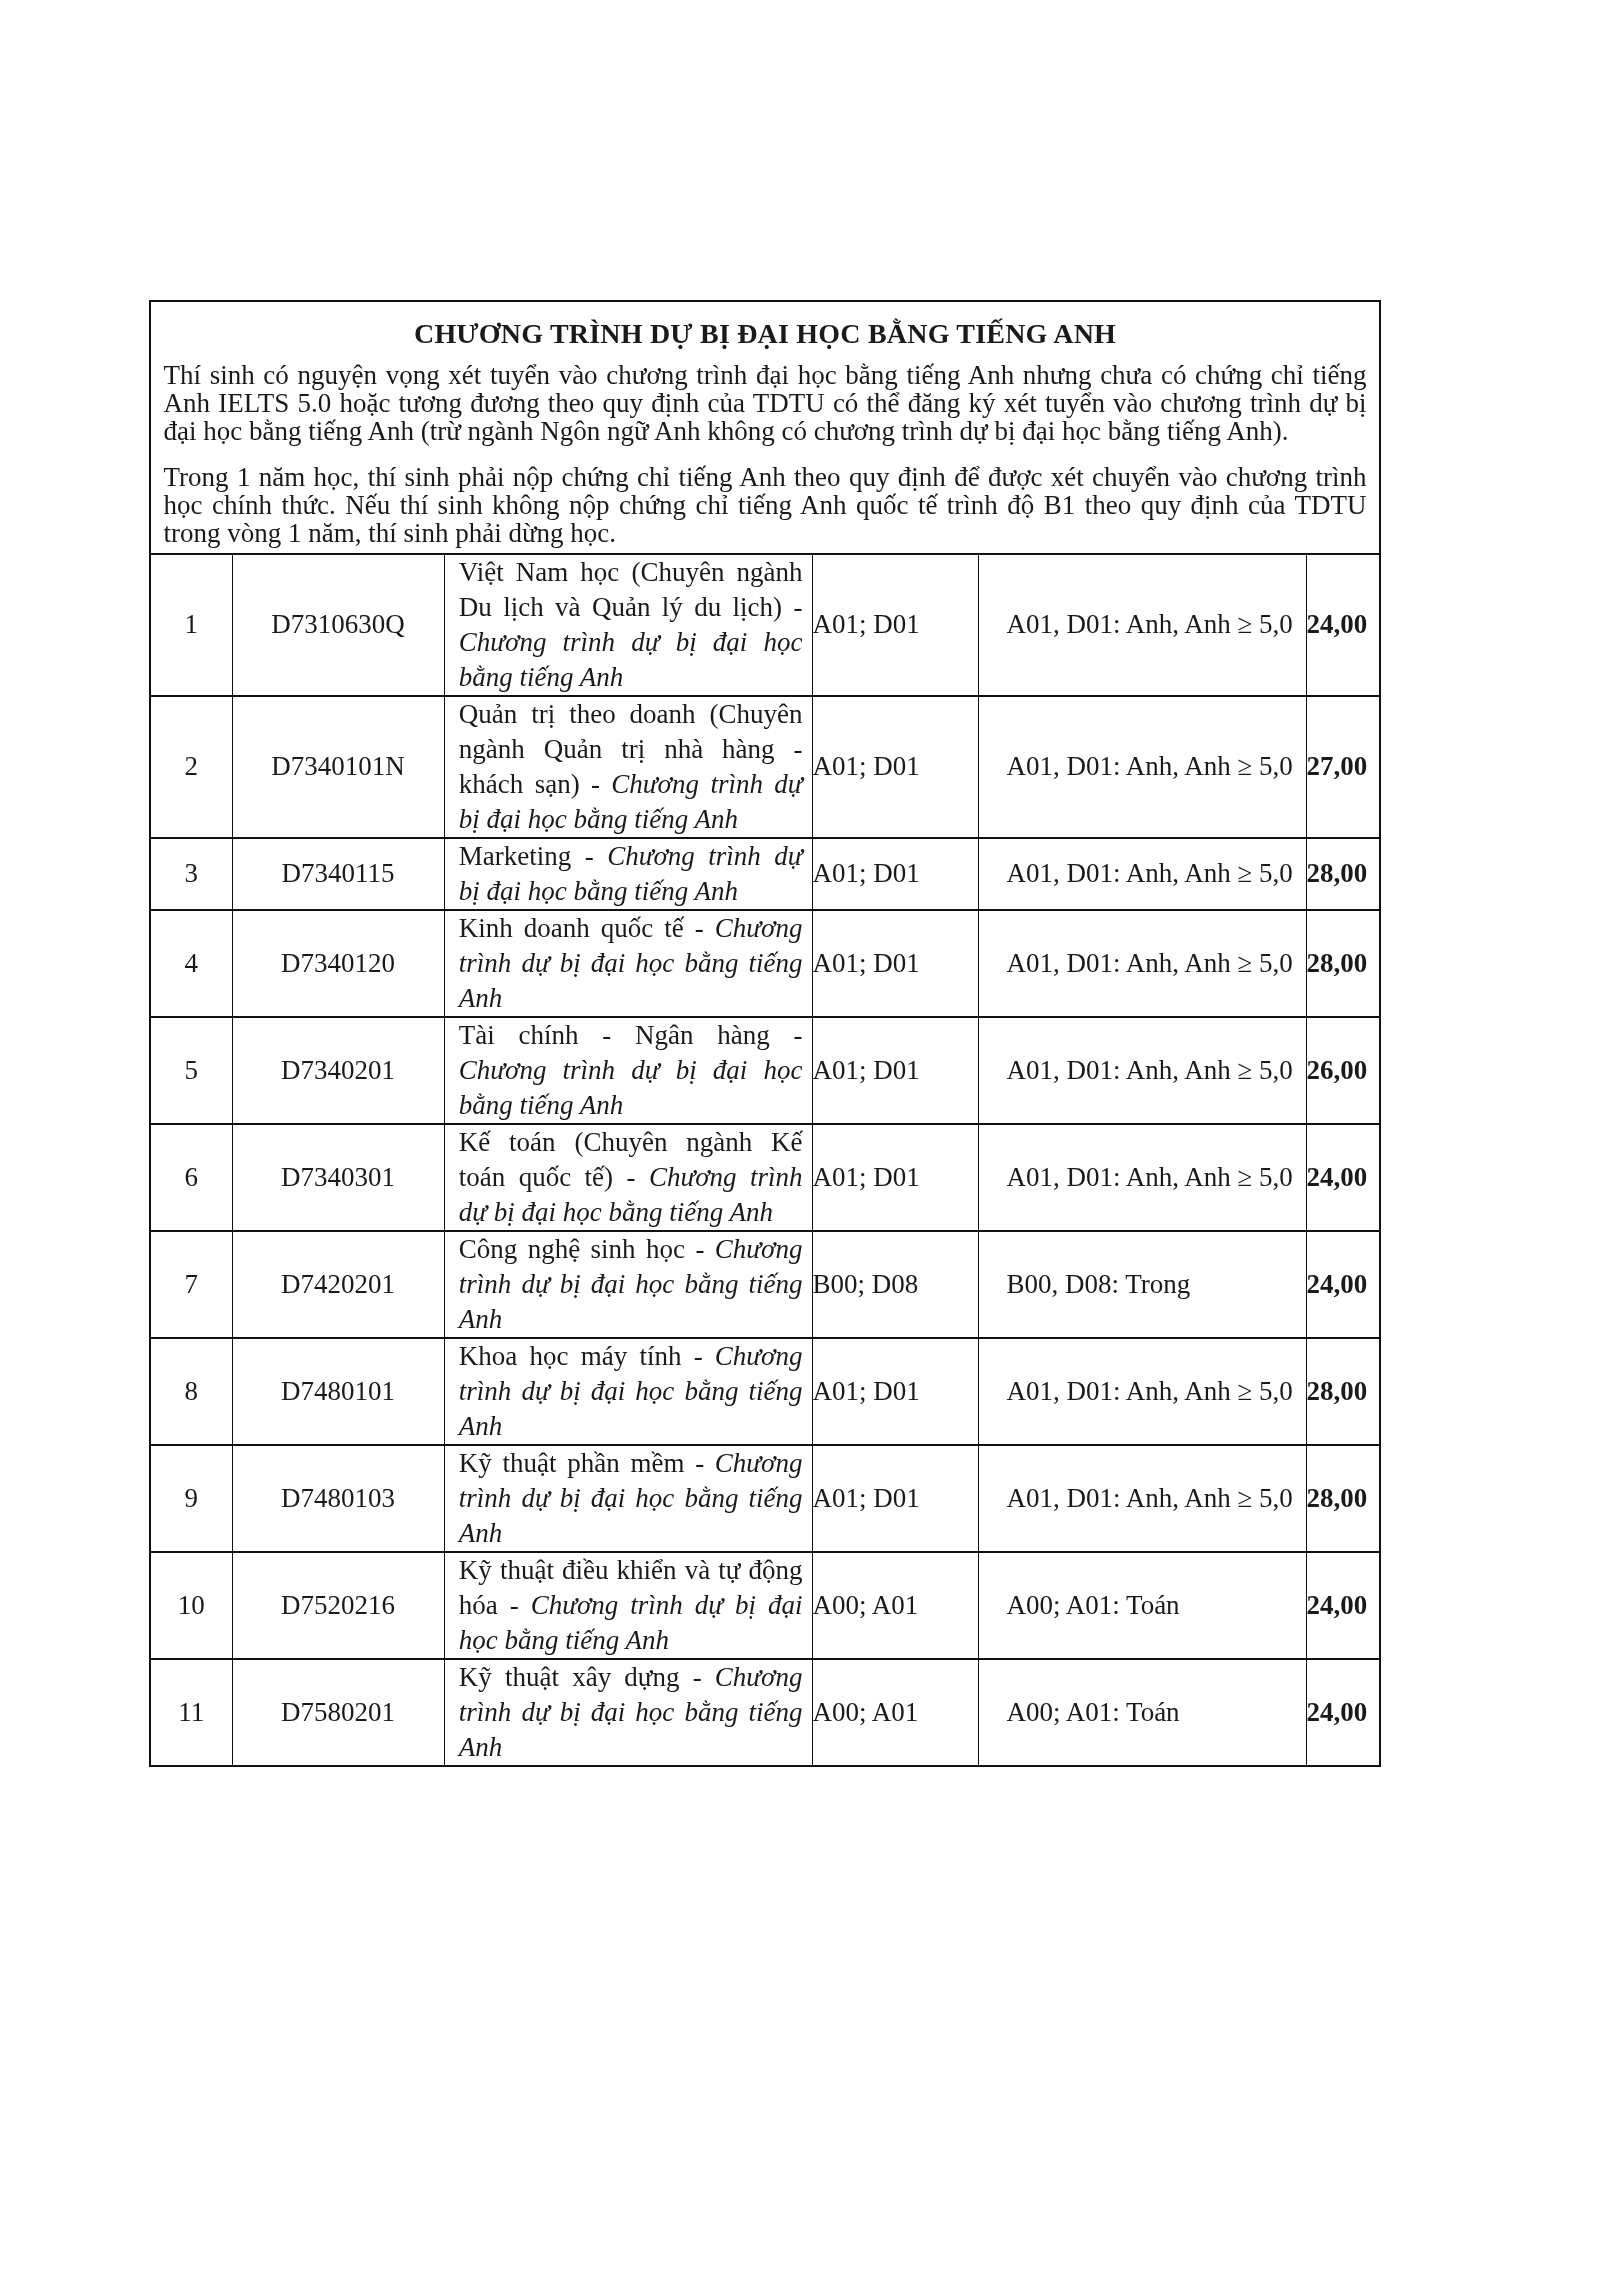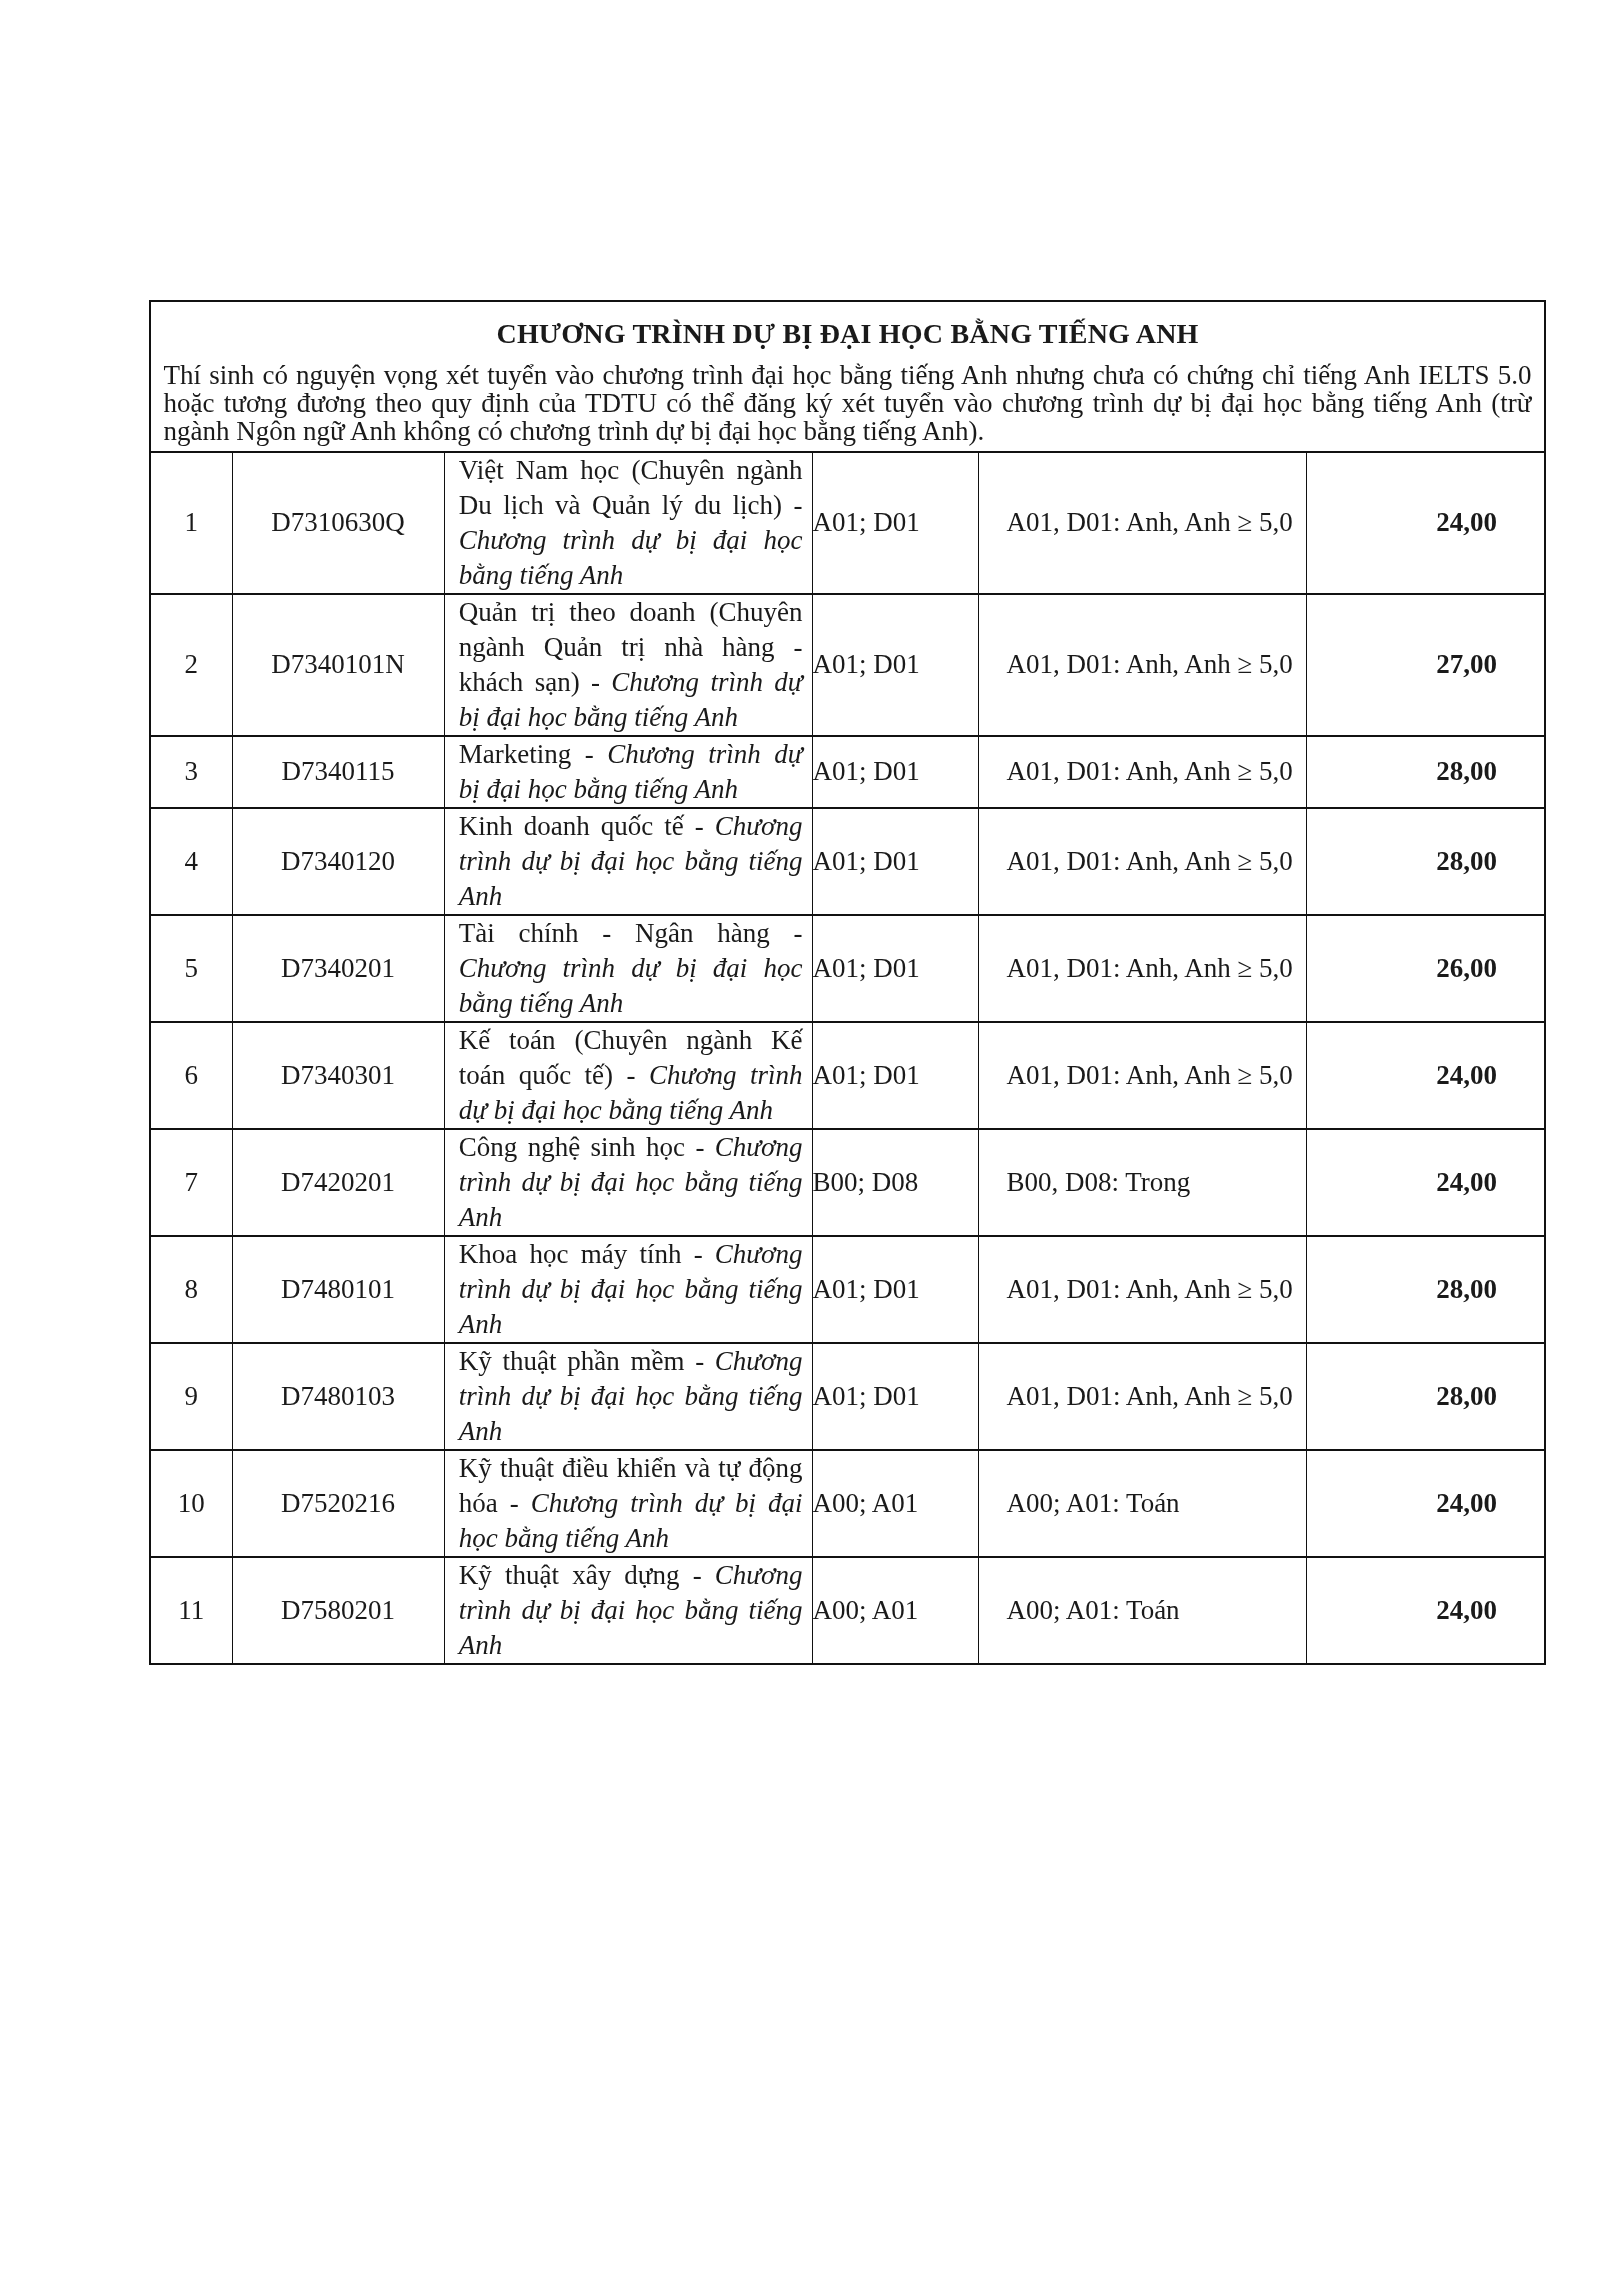--- a/index.html
+++ b/index.html
@@ -2,21 +2,21 @@
 <html style="font-size:14.3px"><head>
 <meta charset="utf-8">
 <style>
   html, body { margin: 0; padding: 0; background: #ffffff; }
   body {
     width: 1620px; height: 2293px; position: relative; overflow: hidden;
     font-family: "Liberation Serif", "DejaVu Serif", serif;
     color: #1a1a1a;
   }
   .page {
-    position: absolute; left: 149px; top: 300px; width: 1397px;
+    position: absolute; left: 149px; top: 300px; width: 1232px;
     border: 2.7px solid #111;
     box-sizing: border-box;
   }
   .intro {
     padding: 14.3px 12.5px 5.4px 12.5px;
     border-bottom: 2.7px solid #111;
   }
   .title {
     text-align: center; font-weight: bold; font-size: 28px;
     line-height: 36px; margin: 0 0 9px 0; letter-spacing: 0.2px;
@@ -47,20 +47,21 @@
   .name-main { font-style: normal; }
   .name-it { font-style: italic; }
 </style>
 </head>
 <body>
 
 <div class="page">
   <div class="intro">
     <div class="title">CHƯƠNG TRÌNH DỰ BỊ ĐẠI HỌC BẰNG TIẾNG ANH</div>
     <p class="para">Thí sinh có nguyện vọng xét tuyển vào chương trình đại học bằng tiếng Anh nhưng chưa có chứng chỉ tiếng Anh IELTS 5.0 hoặc tương đương theo quy định của TDTU có thể đăng ký xét tuyển vào chương trình dự bị đại học bằng tiếng Anh (trừ ngành Ngôn ngữ Anh không có chương trình dự bị đại học bằng tiếng Anh).</p>
+    <p class="para">Trong 1 năm học, thí sinh phải nộp chứng chỉ tiếng Anh theo quy định để được xét chuyển vào chương trình học chính thức. Nếu thí sinh không nộp chứng chỉ tiếng Anh quốc tế trình độ B1 theo quy định của TDTU trong vòng 1 năm, thí sinh phải dừng học.</p>
   </div>
   <table>
     <colgroup>
       <col style="width:81px">
         <col style="width:212px">
         <col style="width:368px">
         <col style="width:166px">
         <col style="width:328px">
         <col>
     </colgroup>

